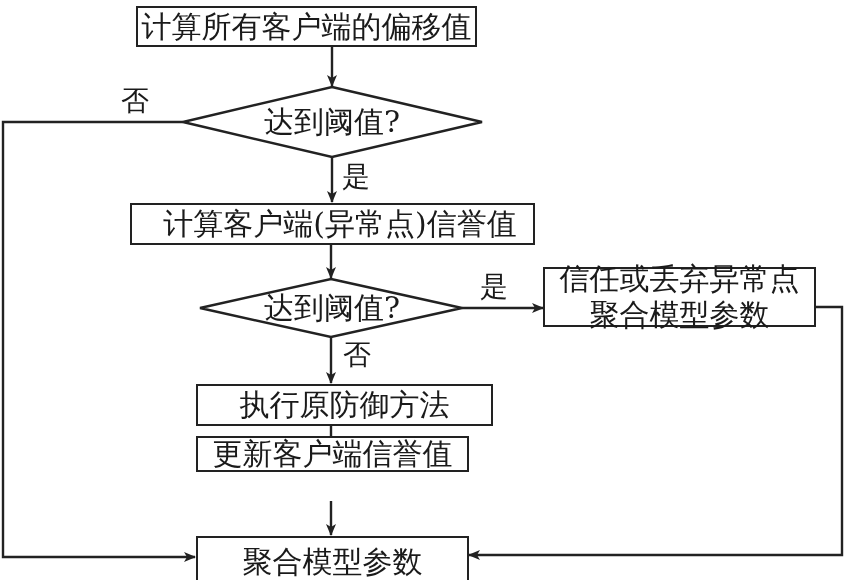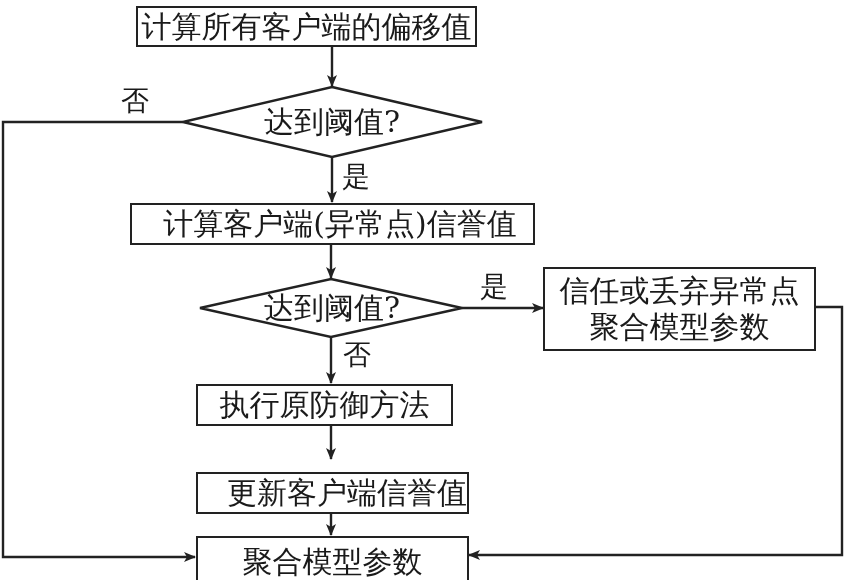--- a/index.html
+++ b/index.html
@@ -60,28 +60,28 @@
 
 <div class="node" style="left:130px; top:203px; width:405px; height:42px;padding-left:15px;">
   <span>计算客户端(异常点)信誉值</span>
 </div>
 
 <div class="dlabel" style="left:242px; top:291px; width:180px; height:34px;">达到阈值?</div>
 
 <div class="edge-label" style="left:480px; top:272px;">是</div>
 <div class="edge-label" style="left:343px; top:340px;">否</div>
 
-<div class="node multi" style="left:543px; top:267px; width:273px; height:84px;">
+<div class="node multi" style="left:543px; top:267px; width:273px; height:60px;">
   <span>信任或丢弃异常点</span>
   <span>聚合模型参数</span>
 </div>
 
-<div class="node" style="left:196px; top:384px; width:257px; height:42px;">
+<div class="node" style="left:196px; top:384px; width:297px; height:42px;">
   <span>执行原防御方法</span>
 </div>
 
-<div class="node" style="left:196px; top:472px; width:273px; height:42px;justify-content:flex-end;">
+<div class="node" style="left:196px; top:436px; width:273px; height:36px;">
   <span>更新客户端信誉值</span>
 </div>
 
 <div class="node" style="left:196px; top:536px; width:273px; height:52px;">
   <span>聚合模型参数</span>
 </div>
 
 </body></html>

